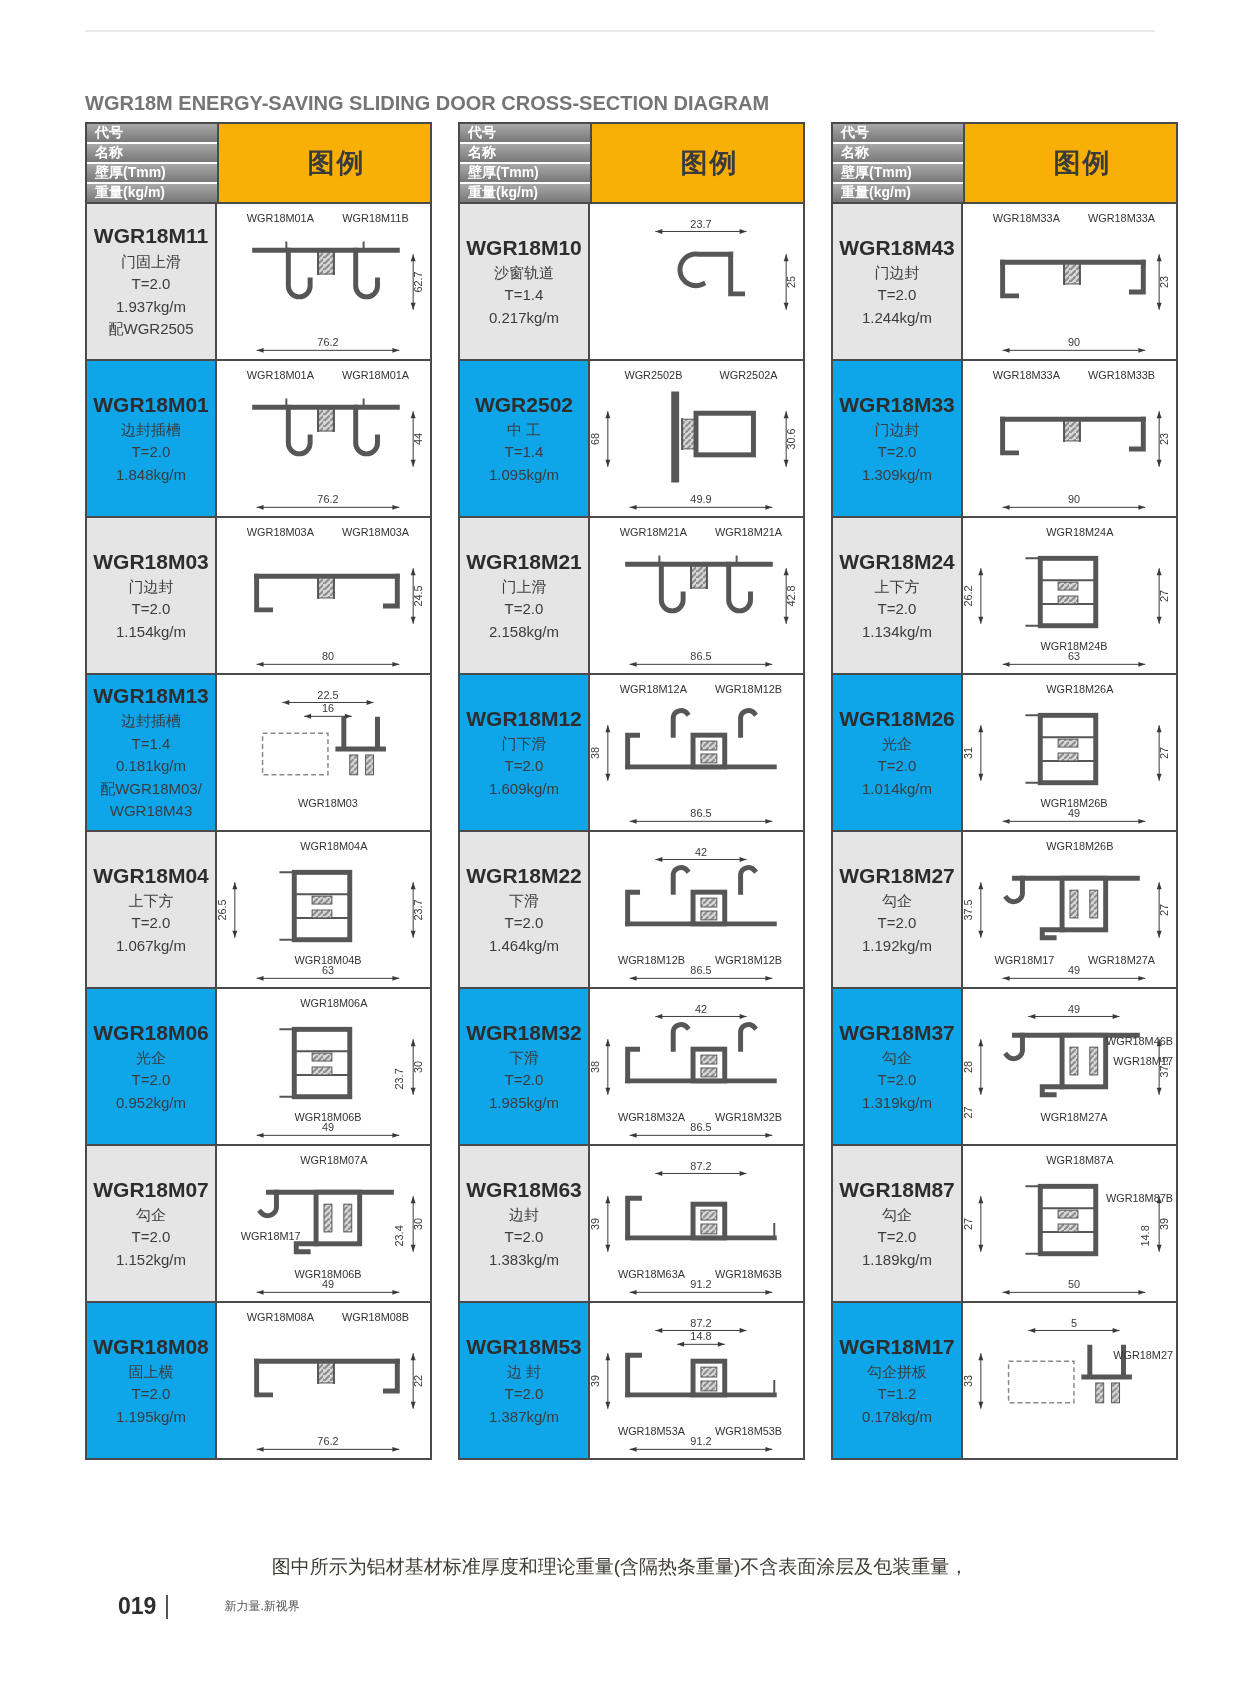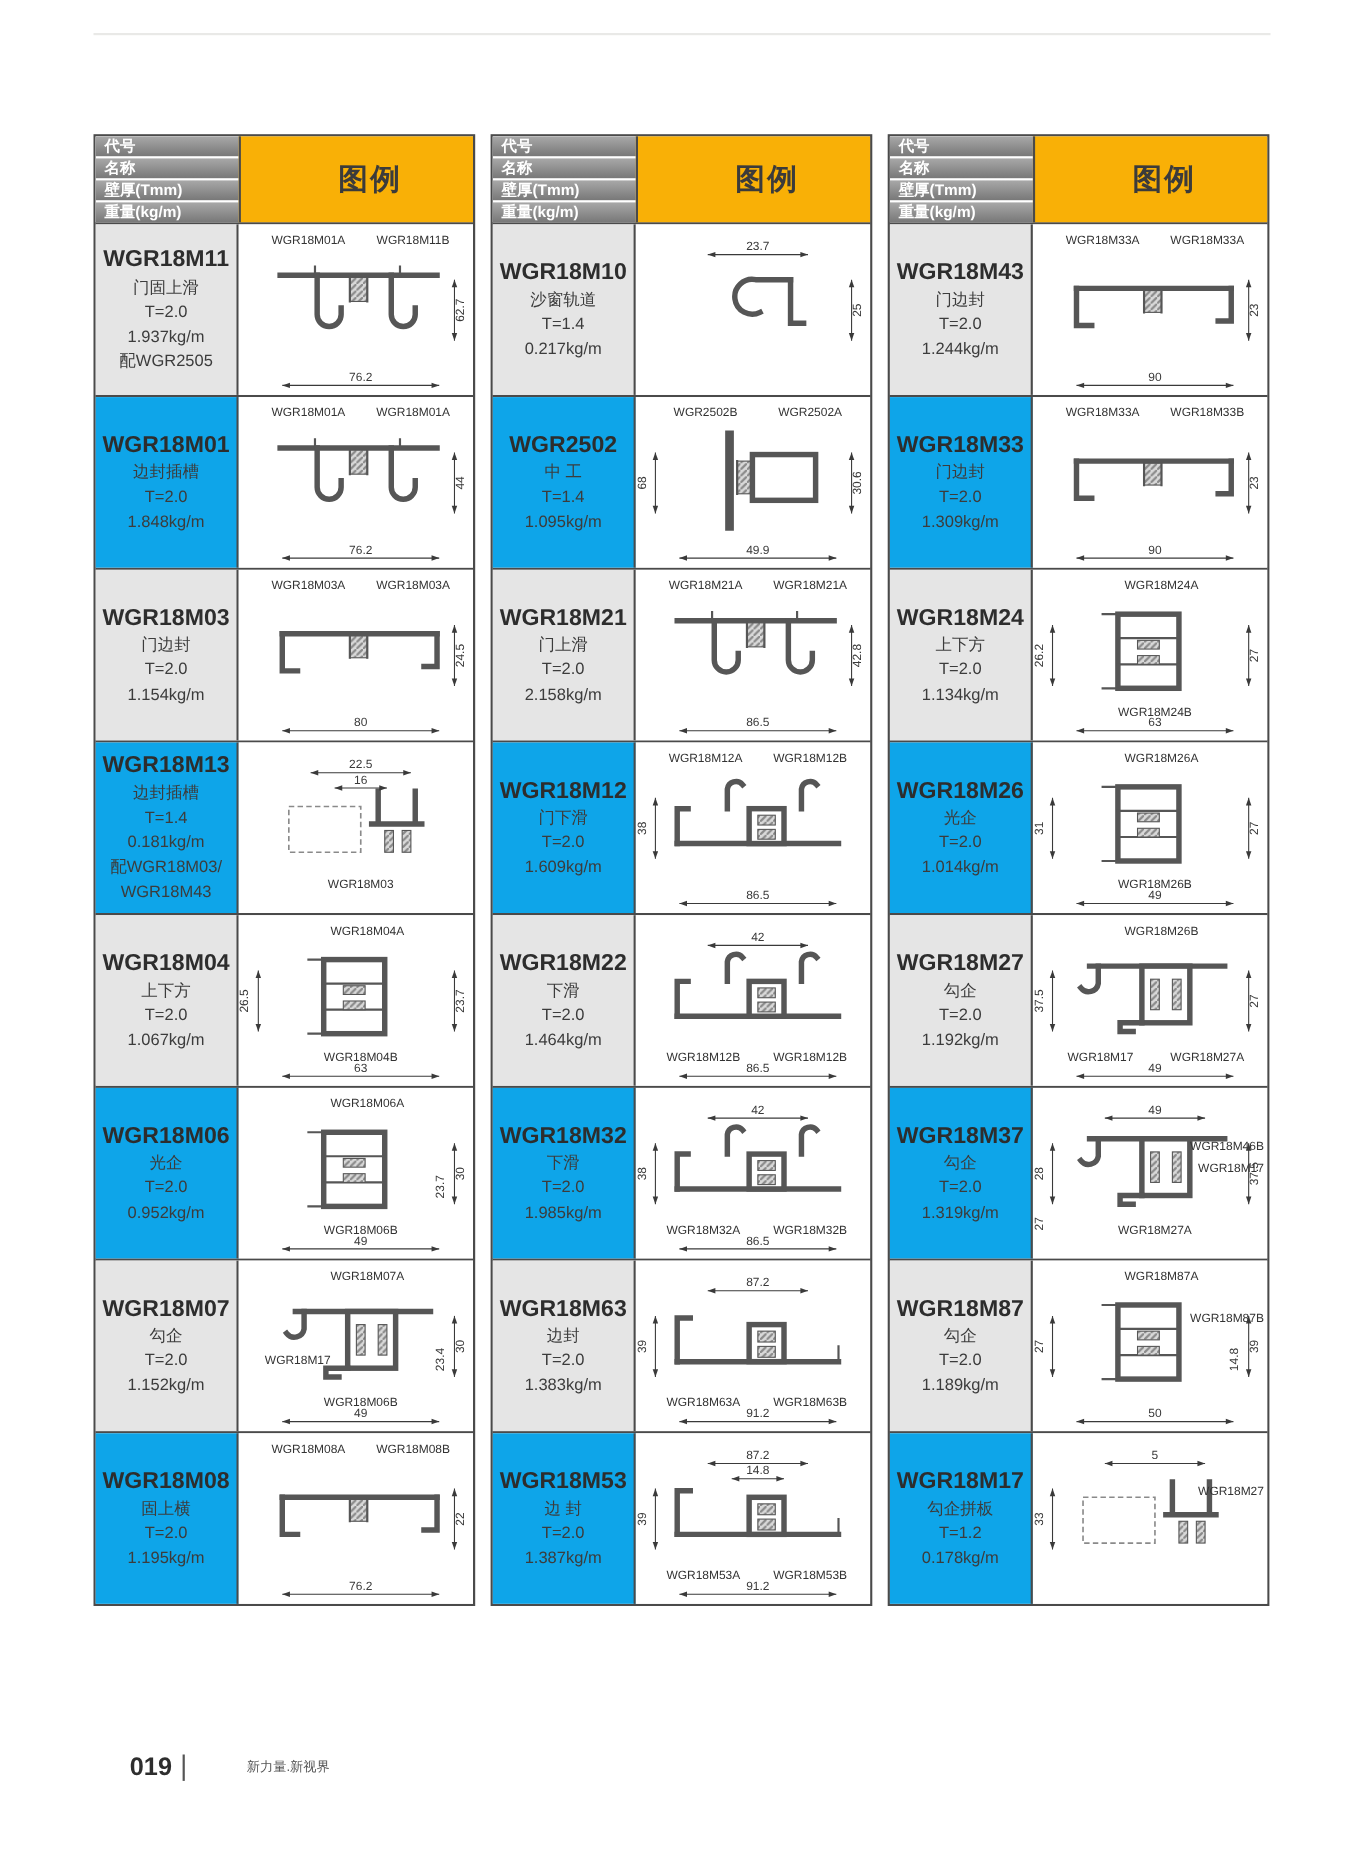--- a/index.html
+++ b/index.html
@@ -6,21 +6,21 @@
   body { width:1239px; height:1681px; position:relative; font-family:"Liberation Sans", sans-serif; }
   .page { position:absolute; inset:0; background:#fff; }
 
   .top-rule { position:absolute; left:85px; top:30px; width:1070px; height:2px; background:#e9e9e7; }
 
   .title-row { position:absolute; left:85px; top:42px; white-space:nowrap; }
   .brand { font-size:44px; font-weight:bold; color:#F7AF06; letter-spacing:0; }
   .title-cn { font-size:42px; font-weight:bold; color:#6F6F6F; margin-left:14px; }
   .subtitle { position:absolute; left:85px; top:92px; font-size:20px; font-weight:bold; color:#757575; }
 
-  .columns { position:absolute; left:85px; top:122px; display:flex; gap:14px; }
+  .columns { position:absolute; left:85px; top:122px; display:flex; gap:26px; }
   .col-group { width:347px; border:2px solid #4A4A4A; background:#fff; box-sizing:border-box; }
 
   .hdr { display:flex; height:78px; }
   .hdr-left { width:130px; display:flex; flex-direction:column; gap:2px; background:#fff; box-sizing:border-box; }
   .hdr-bar { flex:1; background:linear-gradient(180deg,#A8A8A8,#787878); color:#fff;
              font-weight:bold; font-size:14px; display:flex; align-items:center; padding-left:8px; }
   .hdr-right { flex:1; background:#F9B006; border-left:2px solid #4A4A4A;
                display:flex; align-items:center; justify-content:center;
                font-size:27px; font-weight:bold; color:#3B3B3B; letter-spacing:2px;padding-left:24px; }
 
@@ -61,20 +61,21 @@
     <pattern id="hatchp" width="6" height="6" patternUnits="userSpaceOnUse">
       <rect width="6" height="6" fill="#d9d9d9"></rect>
       <path d="M0,6 L6,0" stroke="#8a8a8a" stroke-width="2"></path>
     </pattern>
   </defs>
 </svg>
 
 <div class="page">
   <div class="top-rule"></div>
 
+  <div class="subtitle">WGR18M ENERGY-SAVING SLIDING DOOR CROSS-SECTION DIAGRAM</div>
 
   <div class="columns" id="columns">
       <div class="col-group">
         <div class="hdr">
           <div class="hdr-left">
             <div class="hdr-bar">代号</div>
             <div class="hdr-bar">名称</div>
             <div class="hdr-bar">壁厚(Tmm)</div>
             <div class="hdr-bar">重量(kg/m)</div>
           </div>
@@ -805,20 +806,21 @@
               <polygon class="dima" points="18,50 15.5,57 20.5,57"></polygon>
               <polygon class="dima" points="18,106 15.5,99 20.5,99"></polygon>
               <text class="dimt" text-anchor="middle" x="9" y="78" transform="rotate(-90 9 78)">33</text>
             </svg>
           </div>
         </div>
       </div>
     </div>
 
   <div class="note">
+    <div>图中所示为铝材基材标准厚度和理论重量(含隔热条重量)不含表面涂层及包装重量，</div>
   </div>
 
   <div class="pagefoot">
     <span class="pagenum">019</span>
     <span class="footdiv"></span>
     <span class="tagline">新力量.新视界</span>
   </div>
 </div>
 
 </body></html>

